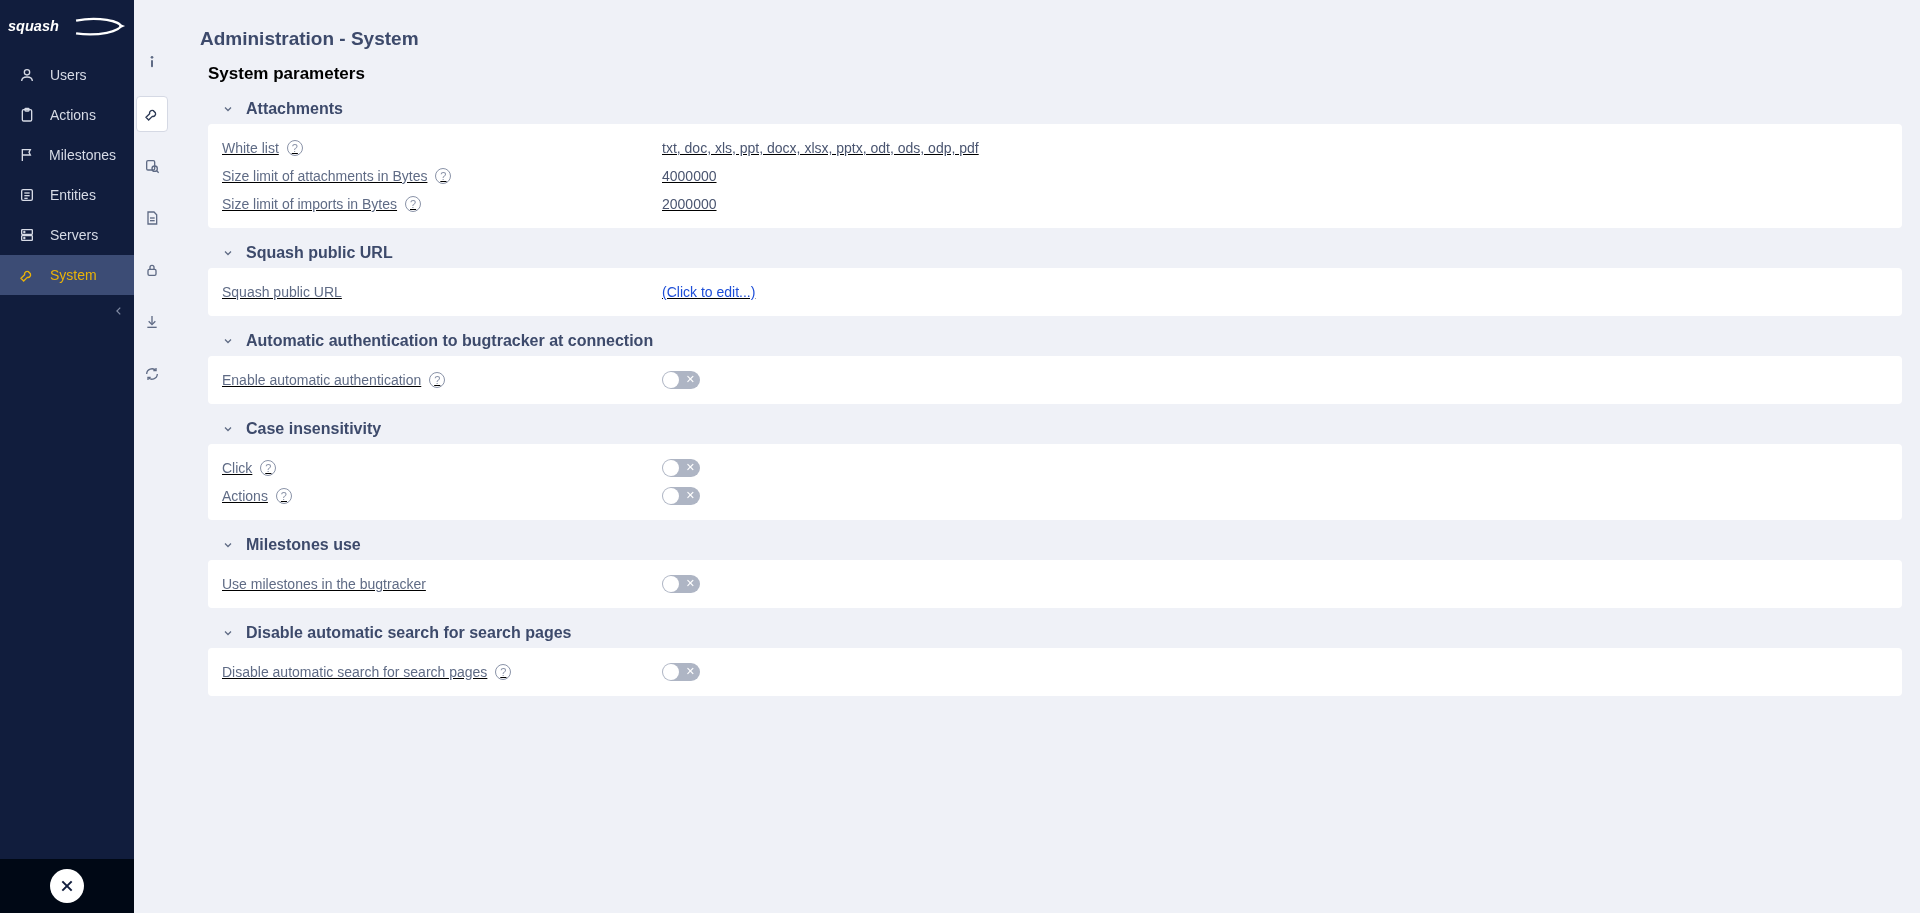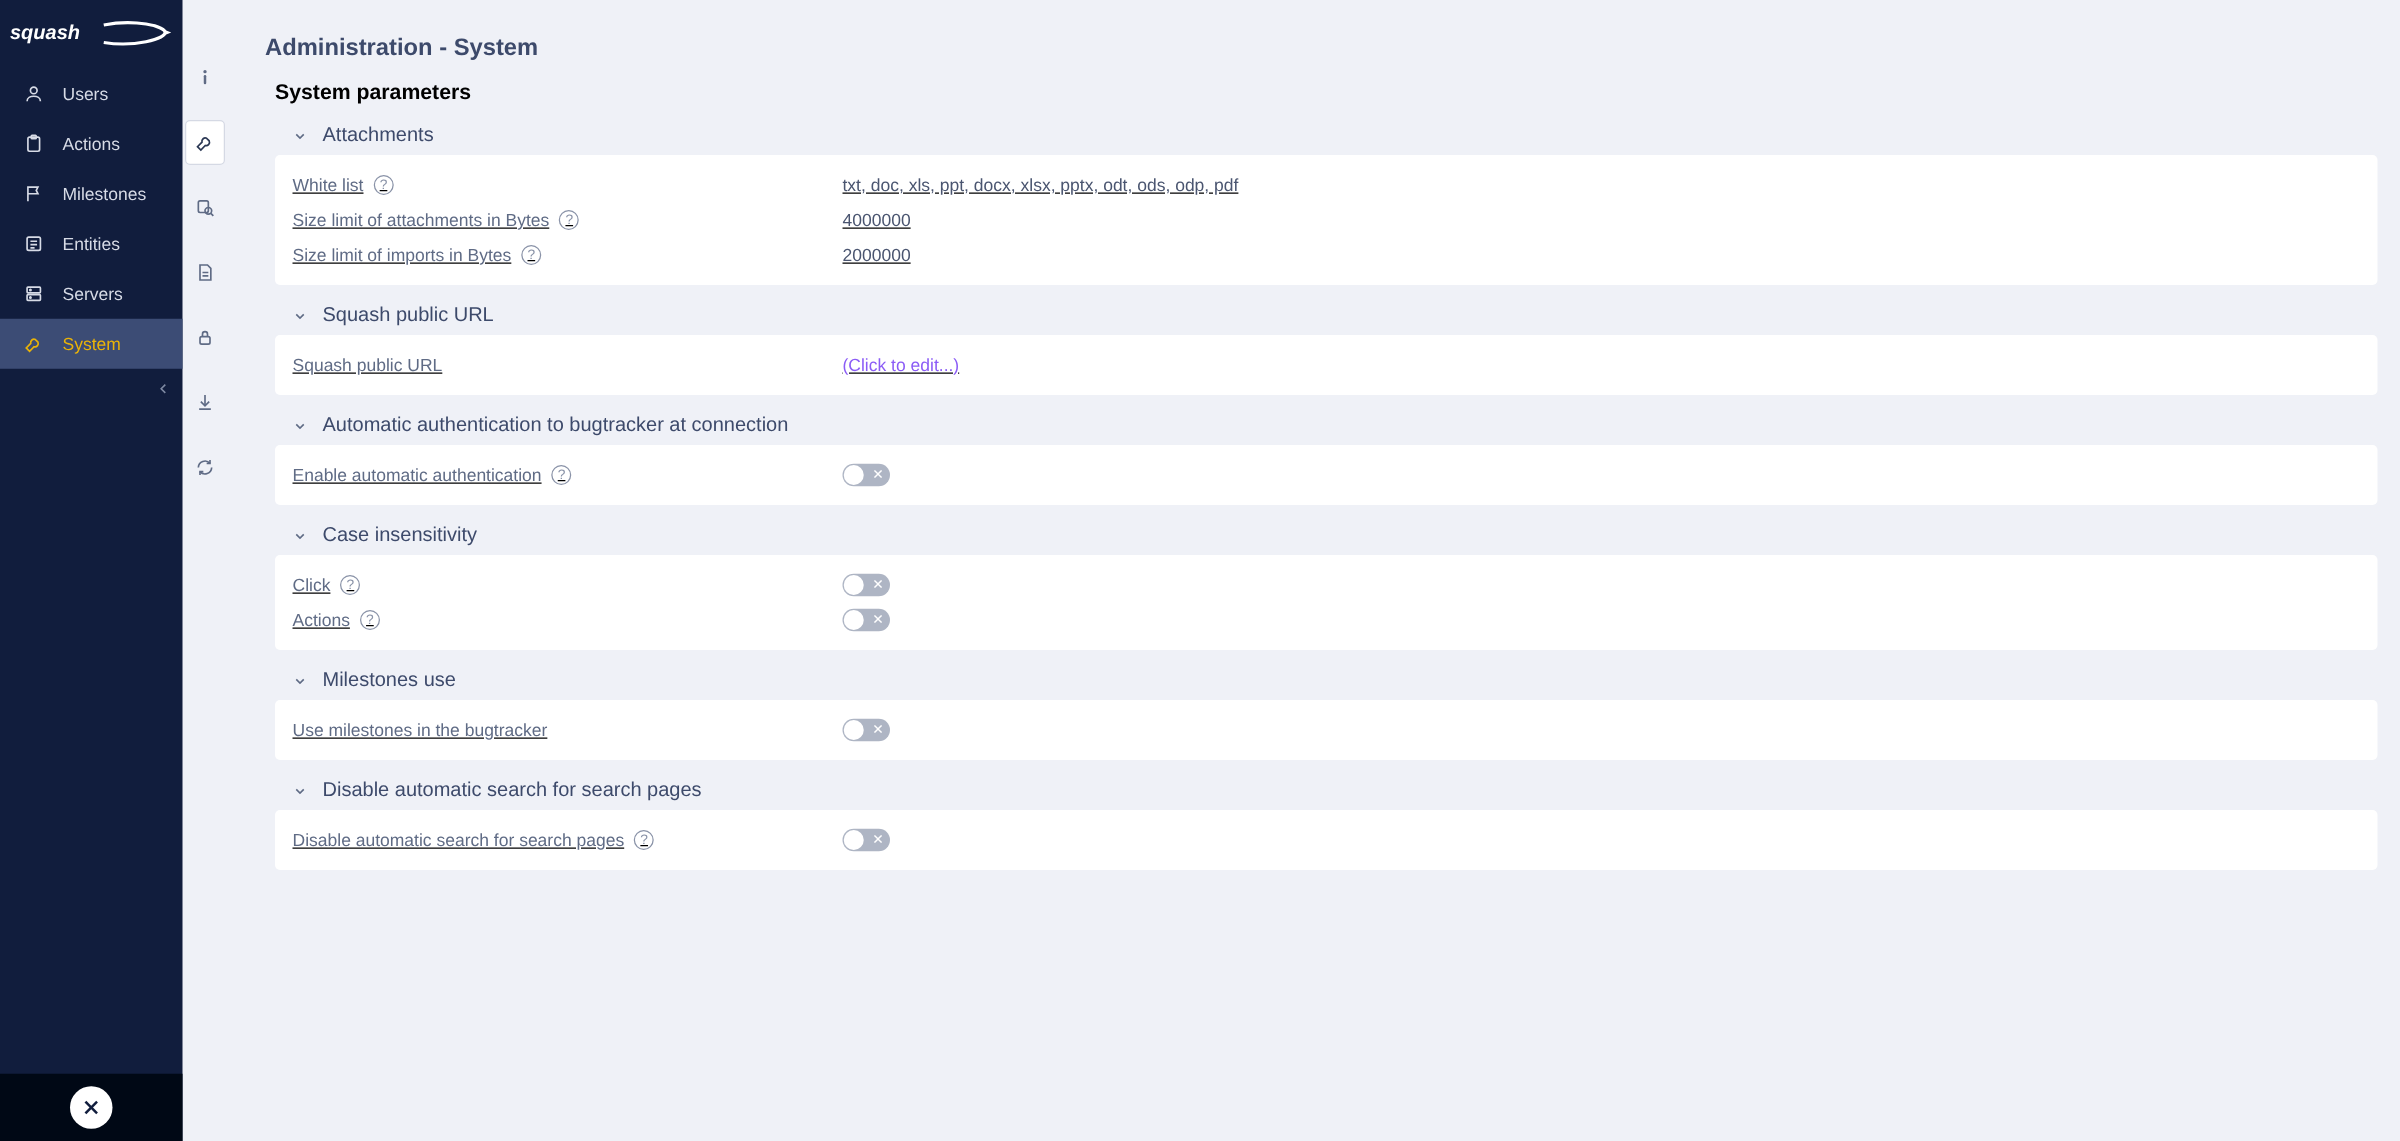--- a/index.html
+++ b/index.html
@@ -1,20 +1,20 @@
 <!DOCTYPE html>
 <html><head>
 <meta charset="utf-8">
 <style>
 * { box-sizing: border-box; margin: 0; padding: 0; }
 html, body { height: 100%; font-family: "Segoe UI", Arial, sans-serif; background: #eff1f7; overflow: hidden; }
 body { display: flex; }
 
 
-.sidebar { width: 146px; background: #111d3d; color: #d7dbe6; display: flex; flex-direction: column; height: 100vh; flex-shrink: 0; }
+.sidebar { width: 134px; background: #111d3d; color: #d7dbe6; display: flex; flex-direction: column; height: 100vh; flex-shrink: 0; }
 .logo { height: 55px; padding: 10px 8px; display: flex; align-items: center; }
 .logo svg { width: 130px; }
 .nav { flex: 1; }
 .nav-item { display: flex; align-items: center; height: 40px; padding: 0 18px; color: #d7dbe6; font-size: 14px; cursor: pointer; }
 .nav-item.active { background: #3c4c75; color: #eab308; }
 .nav-item .nav-icon { width: 18px; height: 18px; margin-right: 14px; display: flex; align-items: center; justify-content: center; }
 .collapse-row { height: 32px; display: flex; align-items:center; justify-content:flex-end; padding-right:10px; cursor:pointer; color:#7f8aa3; }
 .sidebar-bottom { height: 54px; background:#000815; display:flex; align-items:center; justify-content:center; }
 .close-circle { width:34px; height:34px; border-radius:50%; background:#fff; display:flex; align-items:center; justify-content:center; cursor:pointer; }
 
@@ -24,27 +24,27 @@
 .rail-btn.active { border-color:#d5d9e4; background:#fff; color:#2b3854; }
 
 
 .main { flex:1; height:100vh; overflow-y:auto; padding: 28px 18px 12px 6px; margin-left: 22px; }
 .page-title { color:#3d4a6b; font-size:19px; font-weight:600; margin-bottom:14px; margin-left:2px; }
 .sub-title  { color:#000000; font-size:17px; font-weight:600; margin: 0 0 8px 10px; }
 
 .section-header { display:flex; align-items:center; gap:12px; margin: 16px 0 6px 24px; cursor:pointer; }
 .section-header:first-of-type { margin-top:2px; }
 .section-header .chev { color:#5f6b85; }
-.section-header h3 { color:#3d4a6b; font-size:16px; font-weight:400; }
+.section-header h3 { color:#3d4a6b; font-size:16px; font-weight:700; }
 
 .panel { background:#fff; border-radius:4px; margin:0 0 8px 10px; padding: 10px 14px; text-decoration: underline; }
 .row { display:flex; align-items:center; min-height:28px; }
 .row-label { width: 440px; color:#5f6b85; font-size:14px; display:flex; align-items:center; gap:8px; }
 .row-value { color:#4a5570; font-size:14px; }
-.row-value.placeholder { color:#8b5cf6; font-style: normal; }
+.row-value.placeholder { color:#1d4ed8; font-style: normal; }
 .help-icon { width:16px; height:16px; border:1px solid #8a93a8; border-radius:50%; display:inline-flex; align-items:center; justify-content:center; font-size:11px; color:#8a93a8; cursor:pointer; }
 
 
 .toggle { width:38px; height:18px; border-radius:10px; background:#aeb5c4; position:relative; cursor:pointer; }
 .toggle .knob { position:absolute; left:1px; top:1px; width:16px; height:16px; background:#fff; border-radius:50%; }
 .toggle .x { position:absolute; right:5px; top:2px; font-size:11px; color:#fff; }
 
 
 .main::-webkit-scrollbar { width:16px; }
 .main::-webkit-scrollbar-track { background:#eff1f7; }

